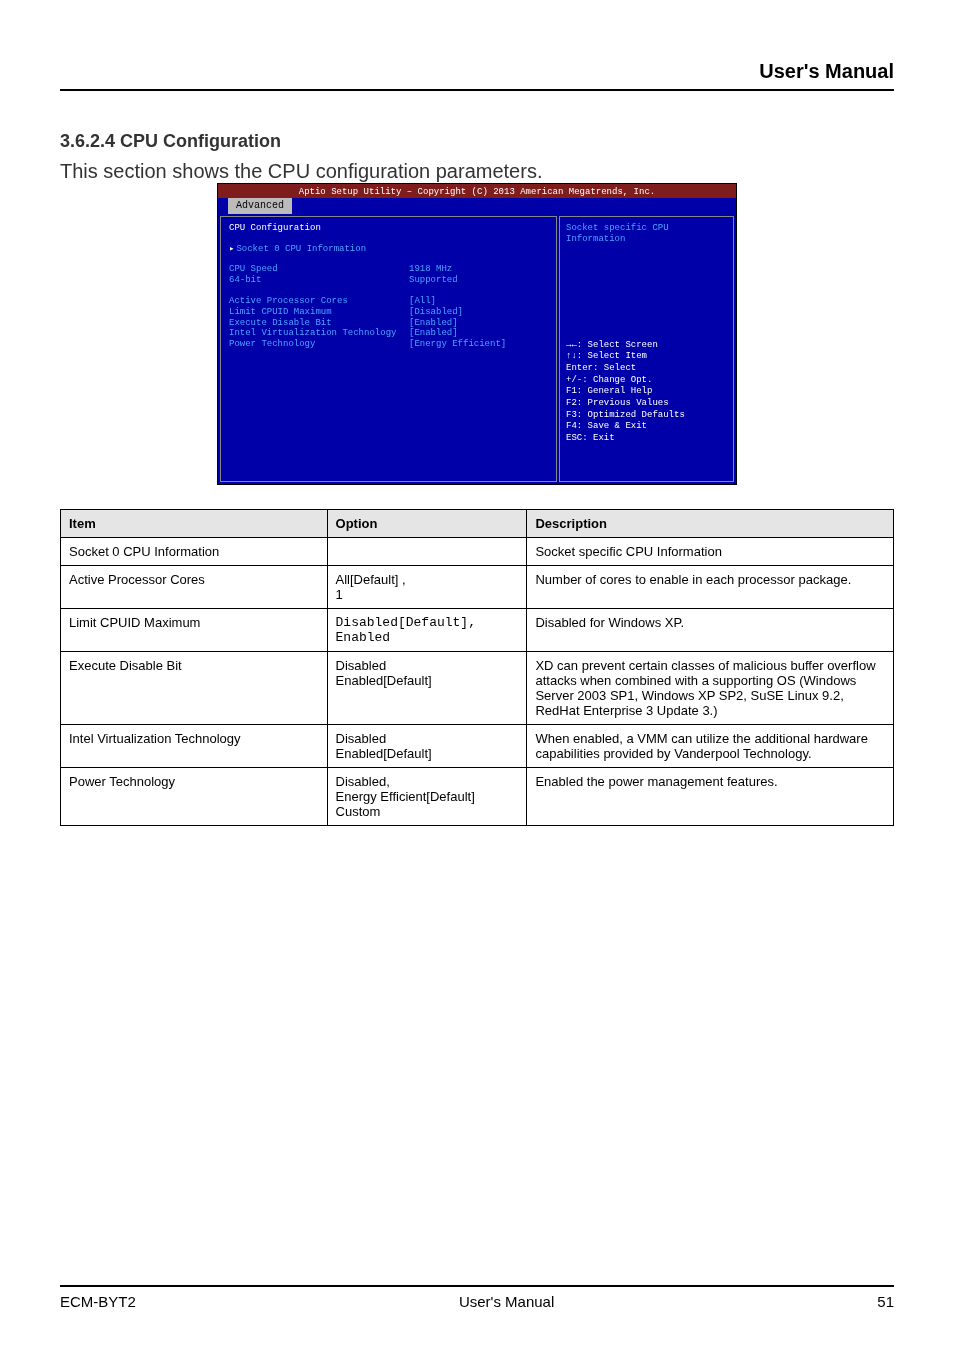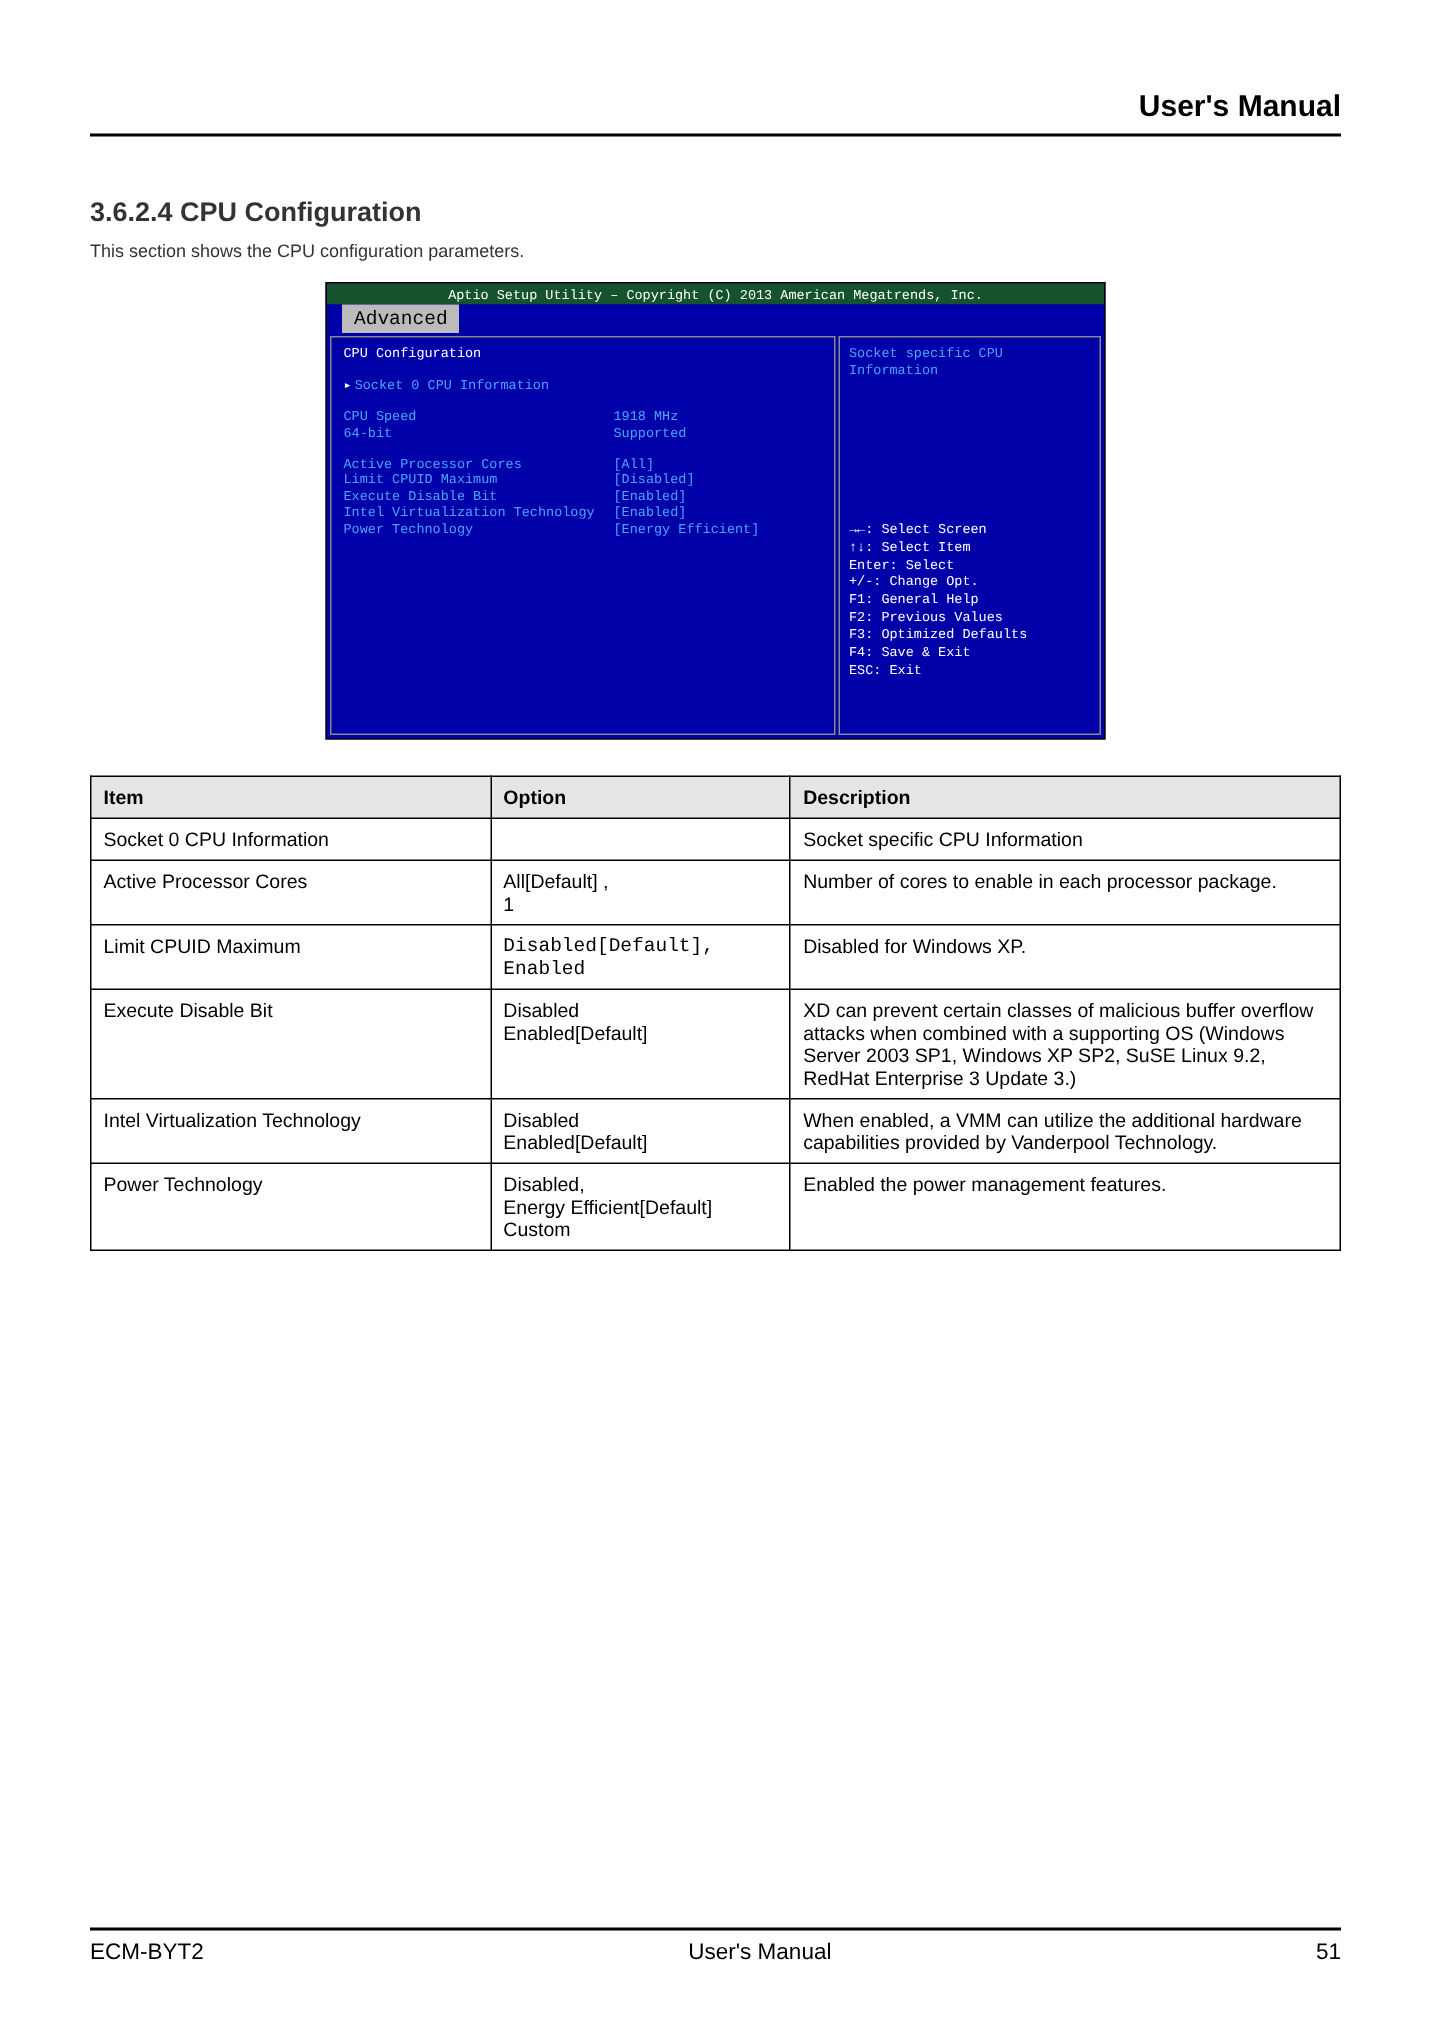--- a/index.html
+++ b/index.html
@@ -23,54 +23,53 @@
     border-top: 2px solid #000;
     margin-bottom: 40px;
   }
   .section-heading {
     font-size: 18px;
     font-weight: bold;
     color: #333;
     margin-bottom: 8px;
   }
   .section-sub {
-    font-size: 12px;
+    font-size: 20px;
     color: #333;
-    margin-bottom: 14px;
   }
   .bios-wrap {
     display: flex;
     justify-content: center;
     margin-bottom: 24px;
   }
   .bios {
     width: 520px;
     border: 1px solid #000;
     font-family: "Courier New", monospace;
     font-size: 9px;
     line-height: 1.2;
     background: #0000a8;
     color: #fff;
   }
   .bios-top {
-    background: #14532d;
+    background: #7f1d1d;
     color: #fff;
     text-align: center;
     padding: 3px 0 0 0;
   }
   .bios-tabs {
     display: flex;
     background: #0000a8;
     padding-left: 10px;
   }
   .bios-tab {
     background: #bbb;
     color: #000;
     padding: 2px 8px;
-    font-size: 13px;
+    font-size: 10px;
   }
   .bios-body {
     display: flex;
     height: 270px;
   }
   .bios-left {
     flex: 1;
     background: #0000a8;
     border: 1px solid #888;
     margin: 2px 1px 2px 2px;

